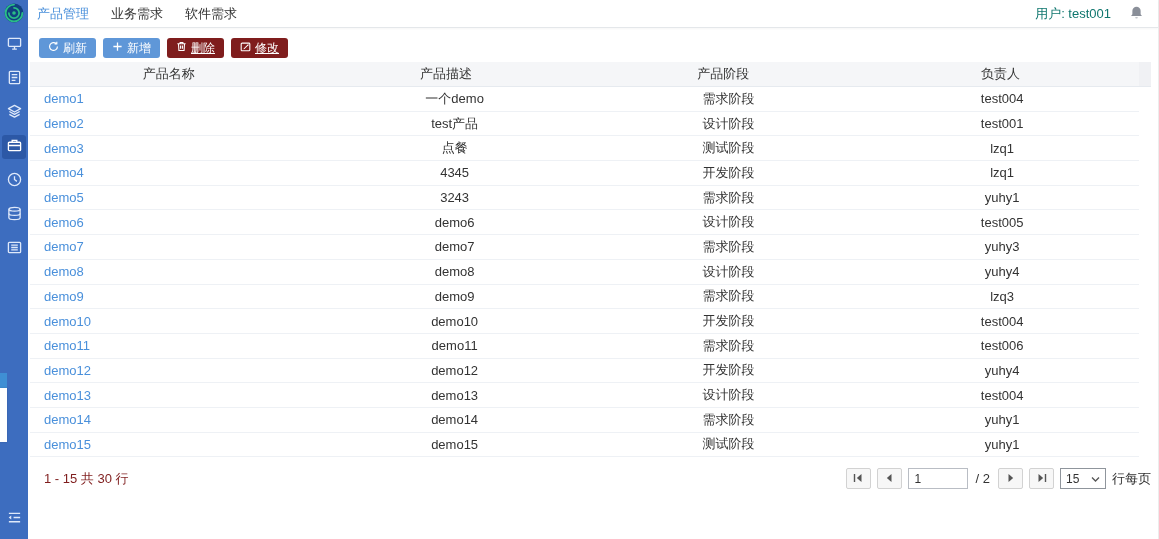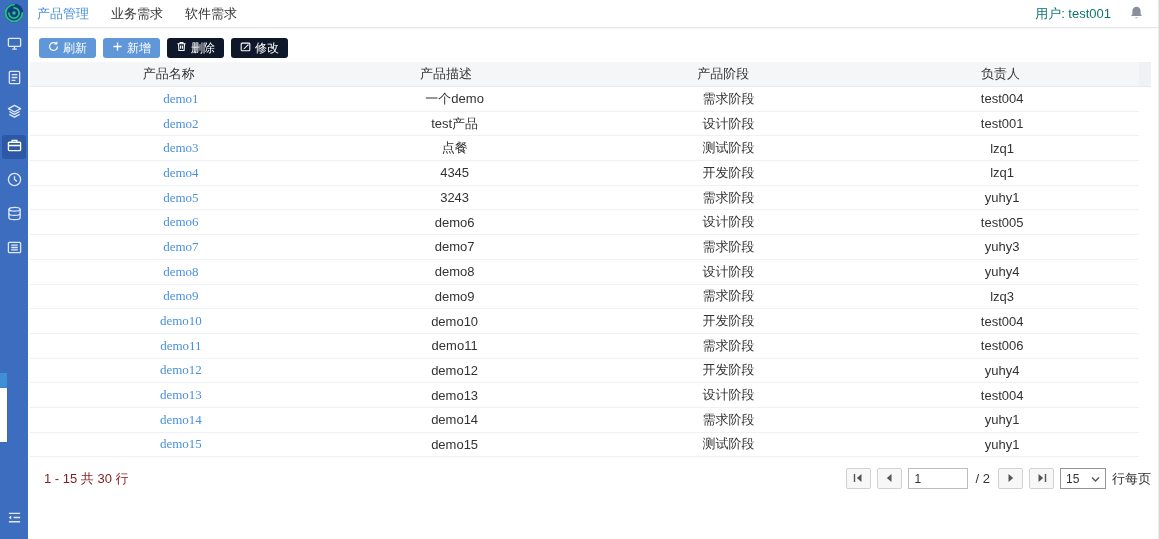--- a/index.html
+++ b/index.html
@@ -33,31 +33,31 @@
   .tab.active { color:#4a90db; }
   .user-area { display:flex; align-items:center; gap:18px; }
   .user-label { color:#0f766e; }
 
   .toolbar { height:30px; flex-shrink:0; display:flex; align-items:flex-end; gap:7px;
     padding-left:11px; }
   .btn { height:20px; display:flex; align-items:center; gap:4px; padding:0 9px;
     border:none; border-radius:3px; color:#fff; font-size:12px; cursor:pointer;
     font-family:inherit; }
   .btn.primary { background:#5f97d8; }
-  .btn.muted { background:#0f172a; }
+  .btn.muted { background:#7f1d1d;text-decoration:underline; }
 
   
   .table { margin:4px 7px 0 2px; }
   .thead { display:flex; height:25px; }
   .th { flex:1; display:flex; align-items:center; justify-content:center;
     background:#f5f6f8; color:#333; border-bottom:1px solid #e6eaef; cursor:pointer; }
   .head-gutter { width:12px; flex-shrink:0; background:#f0f1f4; border-bottom:1px solid #e6eaef; }
   .row { display:flex; height:24.7px; margin-right:12px; border-bottom:1px solid #eef1f5; }
   .cell { flex:1; display:flex; align-items:center; justify-content:center; color:#333; }
-  .cell.name { justify-content:center; padding-left:14px;font-family:Liberation Serif, serif; }
+  .cell.name { justify-content:flex-start; padding-left:14px; }
   .cell.name span { color:#4a90db; cursor:pointer; }
 
   
   .footer { margin:0 7px 0 2px; display:flex; align-items:center;
     justify-content:space-between; padding:11px 0 11px 14px; }
   .row-count { color:#7f1d1d; }
   .pager { display:flex; align-items:center; gap:6px; }
   .pg-btn { width:25px; height:21px; border:1px solid #d2d2d2; background:#f7f7f7;
     border-radius:2px; display:flex; align-items:center; justify-content:center; cursor:pointer; }
   .page-input { width:60px; height:21px; border:1px solid #b9bdc4; padding:0 6px;

